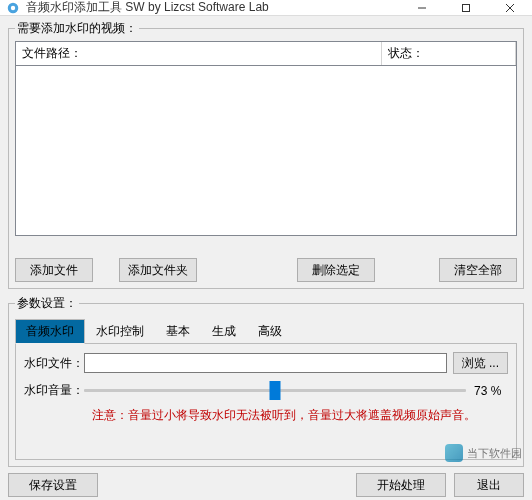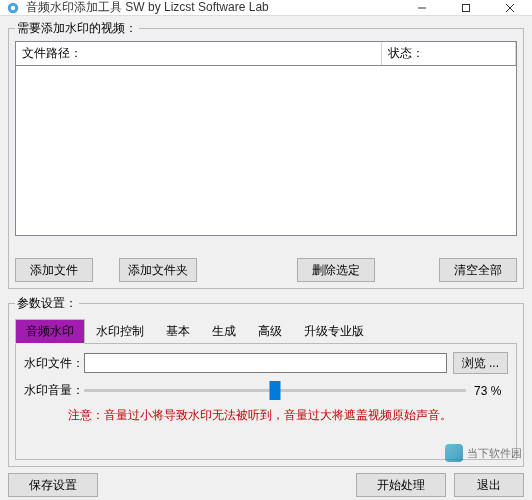--- a/index.html
+++ b/index.html
@@ -20,35 +20,35 @@
 .listhead .col.path { flex: 0 0 366px; }
 .listhead .col.status { flex: 1; }
 .listbody { height: 170px; background: #fff; border: 1px solid #828790; border-top: none; }
 
 .btnrow { display: flex; gap: 8px; margin-top: 22px; }
 .btn { height: 24px; padding: 0 8px; min-width: 78px; background: #e1e1e1; border: 1px solid #adadad; cursor: pointer; font-size: 12px; display: inline-flex; align-items: center; justify-content: center; }
 .spacer { flex: 1; }
 
 .tabs { display: flex; border-bottom: 1px solid #bbb; margin-top: 2px; }
 .tab { padding: 3px 10px; font-size: 12px; color: #000; border: 1px solid transparent; border-bottom: none; cursor: pointer; position: relative; top: 1px; }
-.tab.active { background: #a21caf; border-color: #bbb; border-bottom: 1px solid #f0f0f0; }
+.tab.active { background: #0369a1; border-color: #bbb; border-bottom: 1px solid #f0f0f0; }
 
 .tabpanel { border: 1px solid #bbb; border-top: none; padding: 8px 8px 6px 8px; height: 116px; }
 
 .row { display: flex; align-items: center; margin-bottom: 8px; }
 .row .label { width: 60px; text-align: left; font-size: 12px; }
 .textinput { flex: 1; height: 20px; border: 1px solid #7a7a7a; background: #fff; padding: 0 3px; font-size: 12px; }
 .small-btn { margin-left: 6px; min-width: 54px; height: 22px; }
 
 .slider-wrap { flex: 1; display: flex; align-items: center; }
 .slider-track { flex: 1; height: 3px; background: #c8c8c8; position: relative; border-radius: 1px; }
 .slider-thumb { position: absolute; top: -8px; left: 50%; width: 11px; height: 19px; background: #007ad9; transform: translateX(-50%); }
 .slider-val { margin-left: 8px; width: 34px; font-size: 12px; }
 
-.warning { color: #c00000; font-size: 12px; margin-left: 44px; margin-top: 2px; }
+.warning { color: #c00000; font-size: 12px; margin-left: 68px; margin-top: 2px; }
 
 .bottom-row { display: flex; margin-top: 4px; }
 
 .watermark { position: absolute; right: 10px; bottom: 38px; opacity: 0.7; display: flex; align-items: center; gap: 4px; }
 .watermark .wm-icon { width: 18px; height: 18px; border-radius: 4px; background: linear-gradient(135deg,#3ac,#07a); }
 .watermark span { font-size: 11px; color: #444; }
 </style>
 </head>
 <body>
 
@@ -97,21 +97,20 @@
   </fieldset>
 
   <fieldset>
     <legend>参数设置：</legend>
     <div class="tabs">
       <div class="tab active">音频水印</div>
       <div class="tab">水印控制</div>
       <div class="tab">基本</div>
       <div class="tab">生成</div>
       <div class="tab">高级</div>
-      <div class="tab">升级专业版</div>
     </div>
     <div class="tabpanel">
       <div class="row">
         <div class="label">水印文件：</div>
         <input class="textinput" type="text" value="" style="">
         <button class="btn small-btn">浏览 ...</button>
       </div>
       <div class="row">
         <div class="label">水印音量：</div>
         <div class="slider-wrap">

